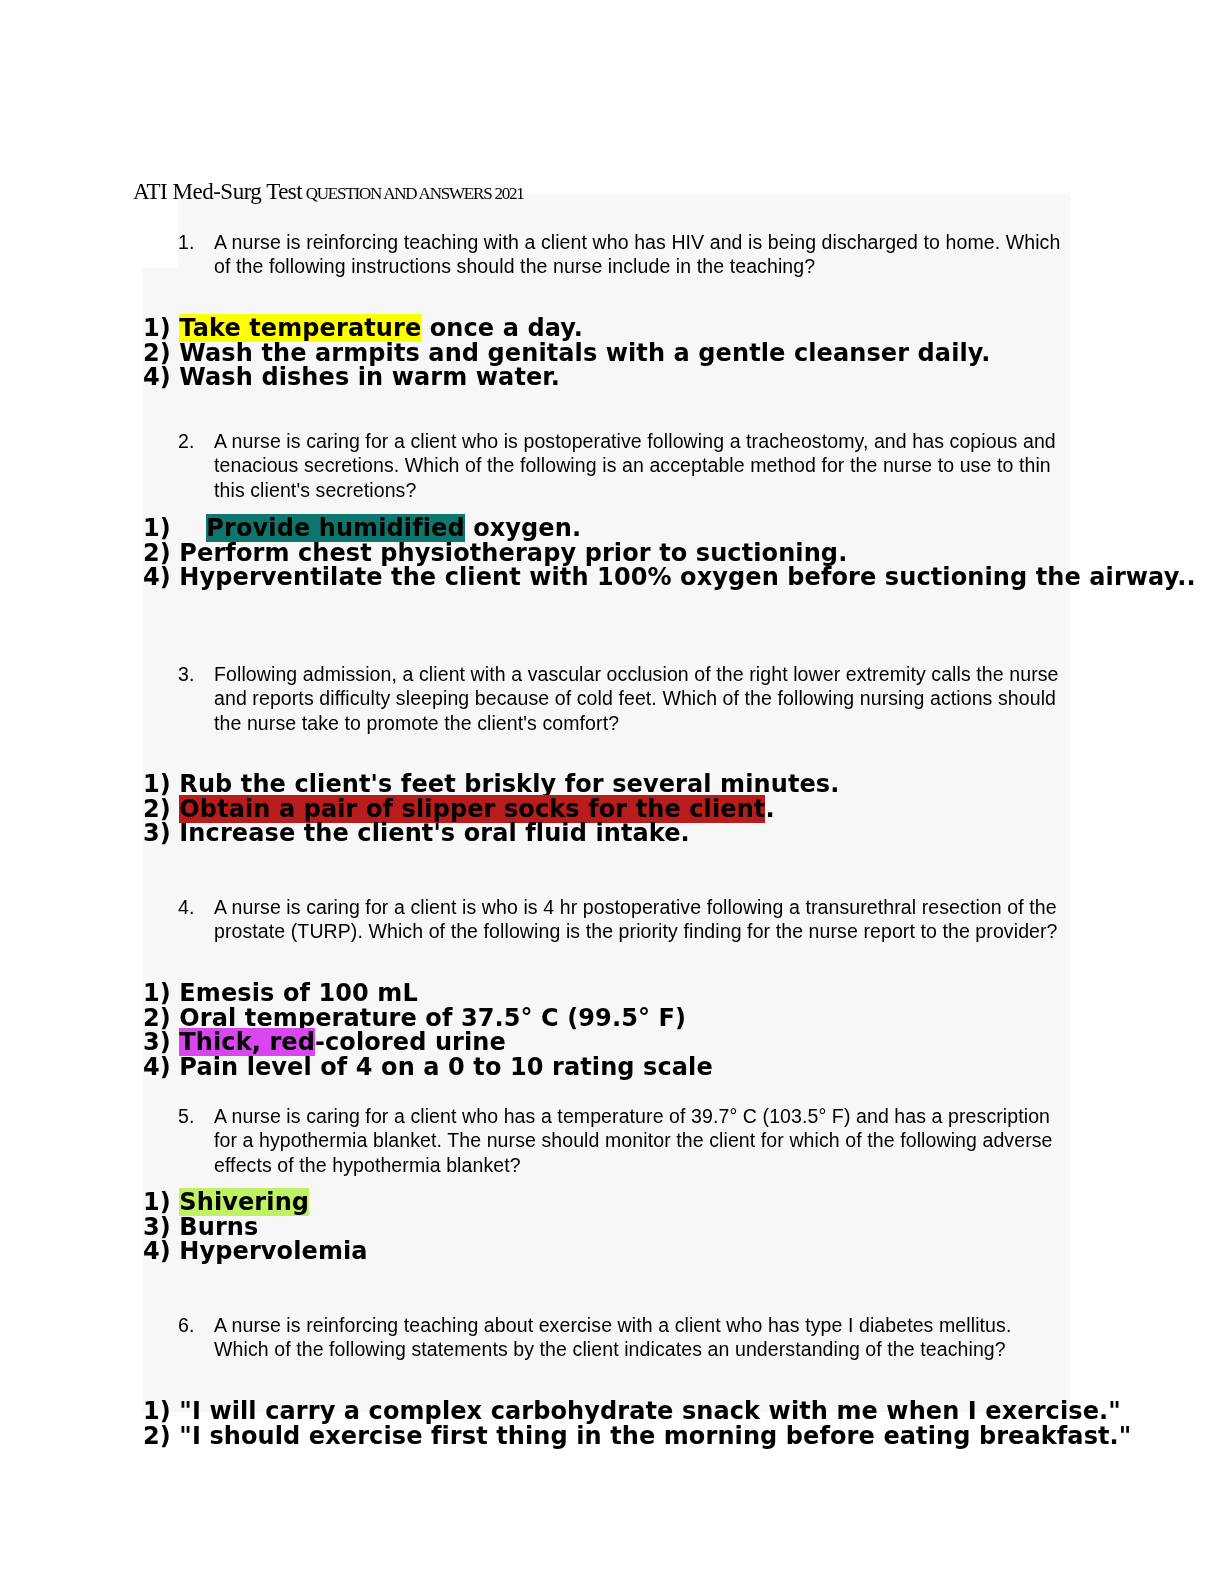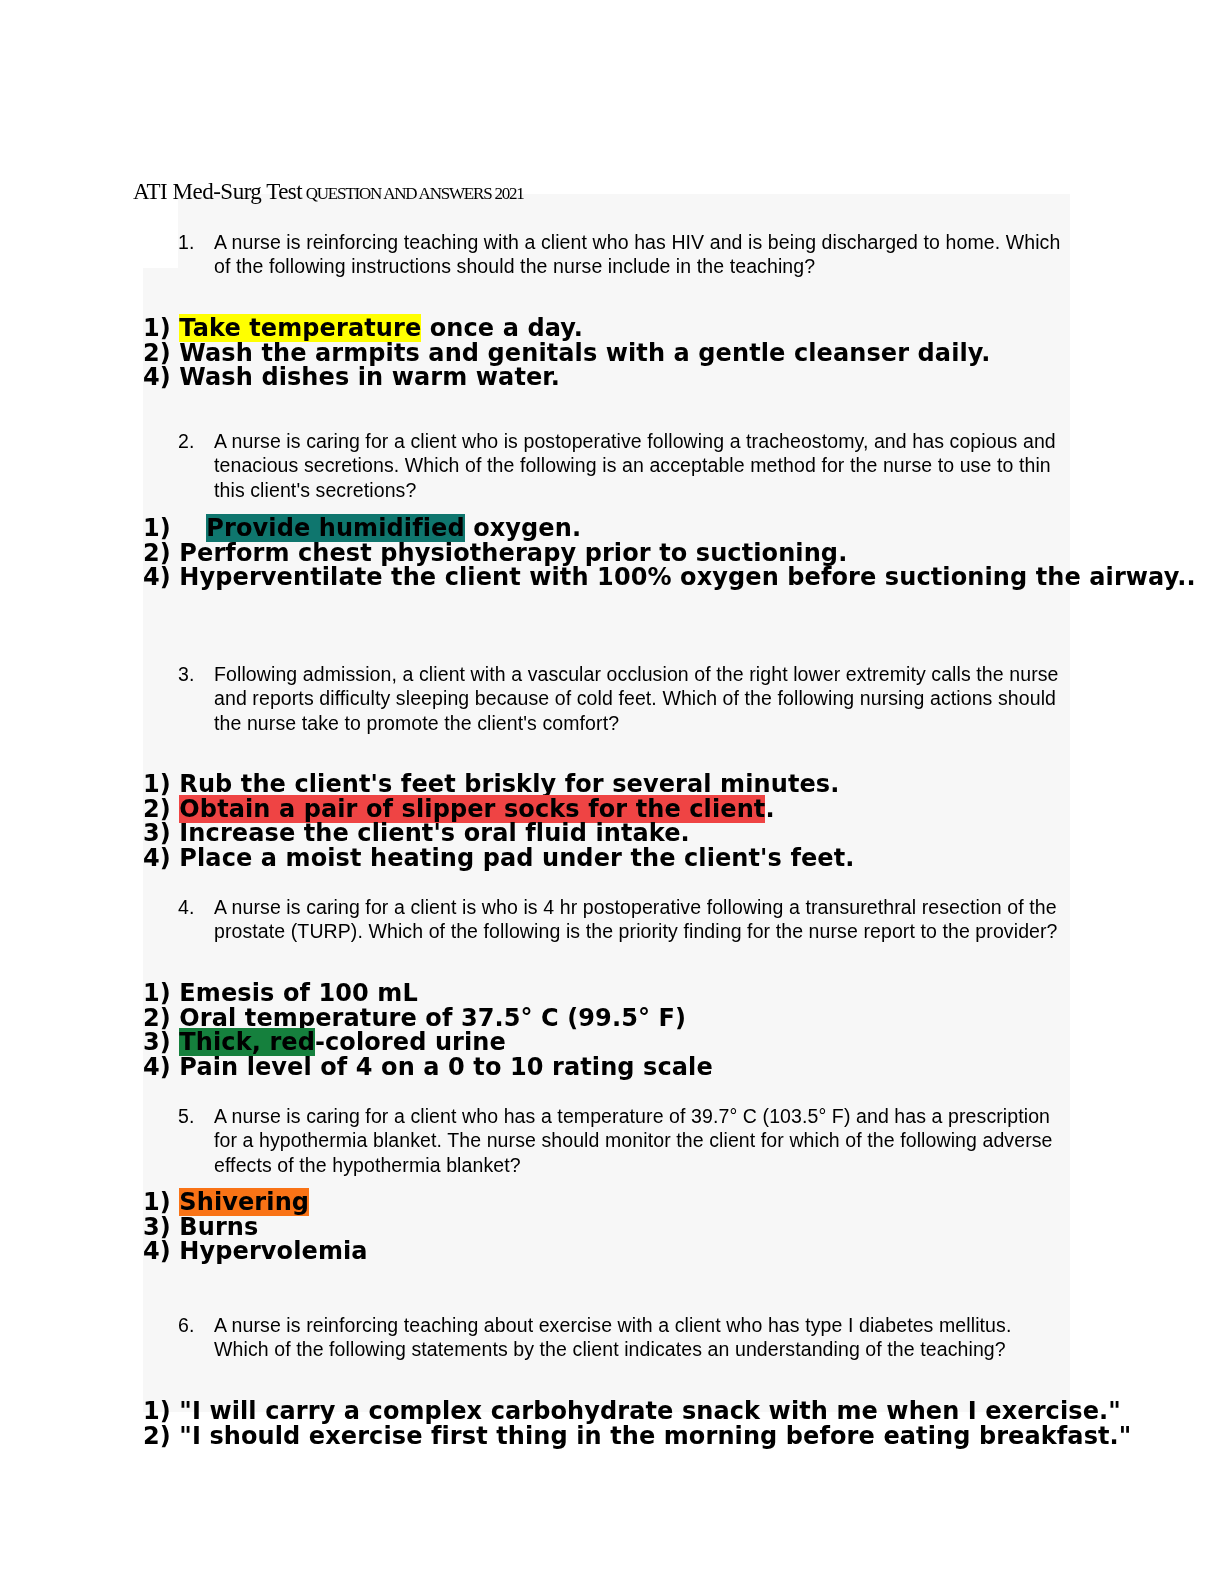--- a/index.html
+++ b/index.html
@@ -73,42 +73,41 @@
     <div class="opt"><span>2)</span> <span>Perform chest physiotherapy prior to suctioning.</span></div>
     <div class="opt"><span>4)</span> <span>Hyperventilate the client with 100% oxygen before suctioning the airway..</span></div>
   </div>
 
   <div class="q" style="top:662px">
     <span class="num">3.</span>
     <span class="text">Following admission, a client with a vascular occlusion of the right lower extremity calls the nurse and reports difficulty sleeping because of cold feet. Which of the following nursing actions should the nurse take to promote the client's comfort?</span>
   </div>
   <div class="opts" style="top:772px">
     <div class="opt"><span>1)</span> <span>Rub the client's feet briskly for several minutes.</span></div>
-    <div class="opt"><span>2)</span> <span class="hl" style="background: #ef4444; margin-top: 48px;">Obtain a pair of slipper socks for the client</span><span>.</span></div>
+    <div class="opt"><span>2)</span> <span class="hl" style="background: #b91c1c; margin-top: 48px;">Obtain a pair of slipper socks for the client</span><span>.</span></div>
     <div class="opt"><span>3)</span> <span>Increase the client's oral fluid intake.</span></div>
-    <div class="opt"><span>4)</span> <span>Place a moist heating pad under the client's feet.</span></div>
   </div>
 
   <div class="q" style="top:895px">
     <span class="num">4.</span>
     <span class="text">A nurse is caring for a client is who is 4 hr postoperative following a transurethral resection of the prostate (TURP). Which of the following is the priority finding for the nurse report to the provider?</span>
   </div>
   <div class="opts" style="top:981px">
     <div class="opt"><span>1)</span> <span>Emesis of 100 mL</span></div>
     <div class="opt"><span>2)</span> <span>Oral temperature of 37.5° C (99.5° F)</span></div>
-    <div class="opt"><span>3)</span> <span class="hl" style="background: #15803d;">Thick, red</span><span>-colored urine</span></div>
+    <div class="opt"><span>3)</span> <span class="hl" style="background: #d946ef;">Thick, red</span><span>-colored urine</span></div>
     <div class="opt"><span>4)</span> <span>Pain level of 4 on a 0 to 10 rating scale</span></div>
   </div>
 
   <div class="q" style="top:1104px">
     <span class="num">5.</span>
     <span class="text">A nurse is caring for a client who has a temperature of 39.7° C (103.5° F) and has a prescription for a hypothermia blanket. The nurse should monitor the client for which of the following adverse effects of the hypothermia blanket?</span>
   </div>
   <div class="opts" style="top:1190px">
-    <div class="opt"><span>1)</span> <span class="hl" style="background: #f97316;">Shivering</span><span></span></div>
+    <div class="opt"><span>1)</span> <span class="hl" style="background: #bef264;">Shivering</span><span></span></div>
     <div class="opt"><span>3)</span> <span>Burns</span></div>
     <div class="opt"><span>4)</span> <span>Hypervolemia</span></div>
   </div>
 
   <div class="q" style="top:1313px">
     <span class="num">6.</span>
     <span class="text">A nurse is reinforcing teaching about exercise with a client who has type I diabetes mellitus. Which of the following statements by the client indicates an understanding of the teaching?</span>
   </div>
   <div class="opts" style="top:1399px">
     <div class="opt"><span>1)</span> <span>"I will carry a complex carbohydrate snack with me when I exercise."</span></div>

